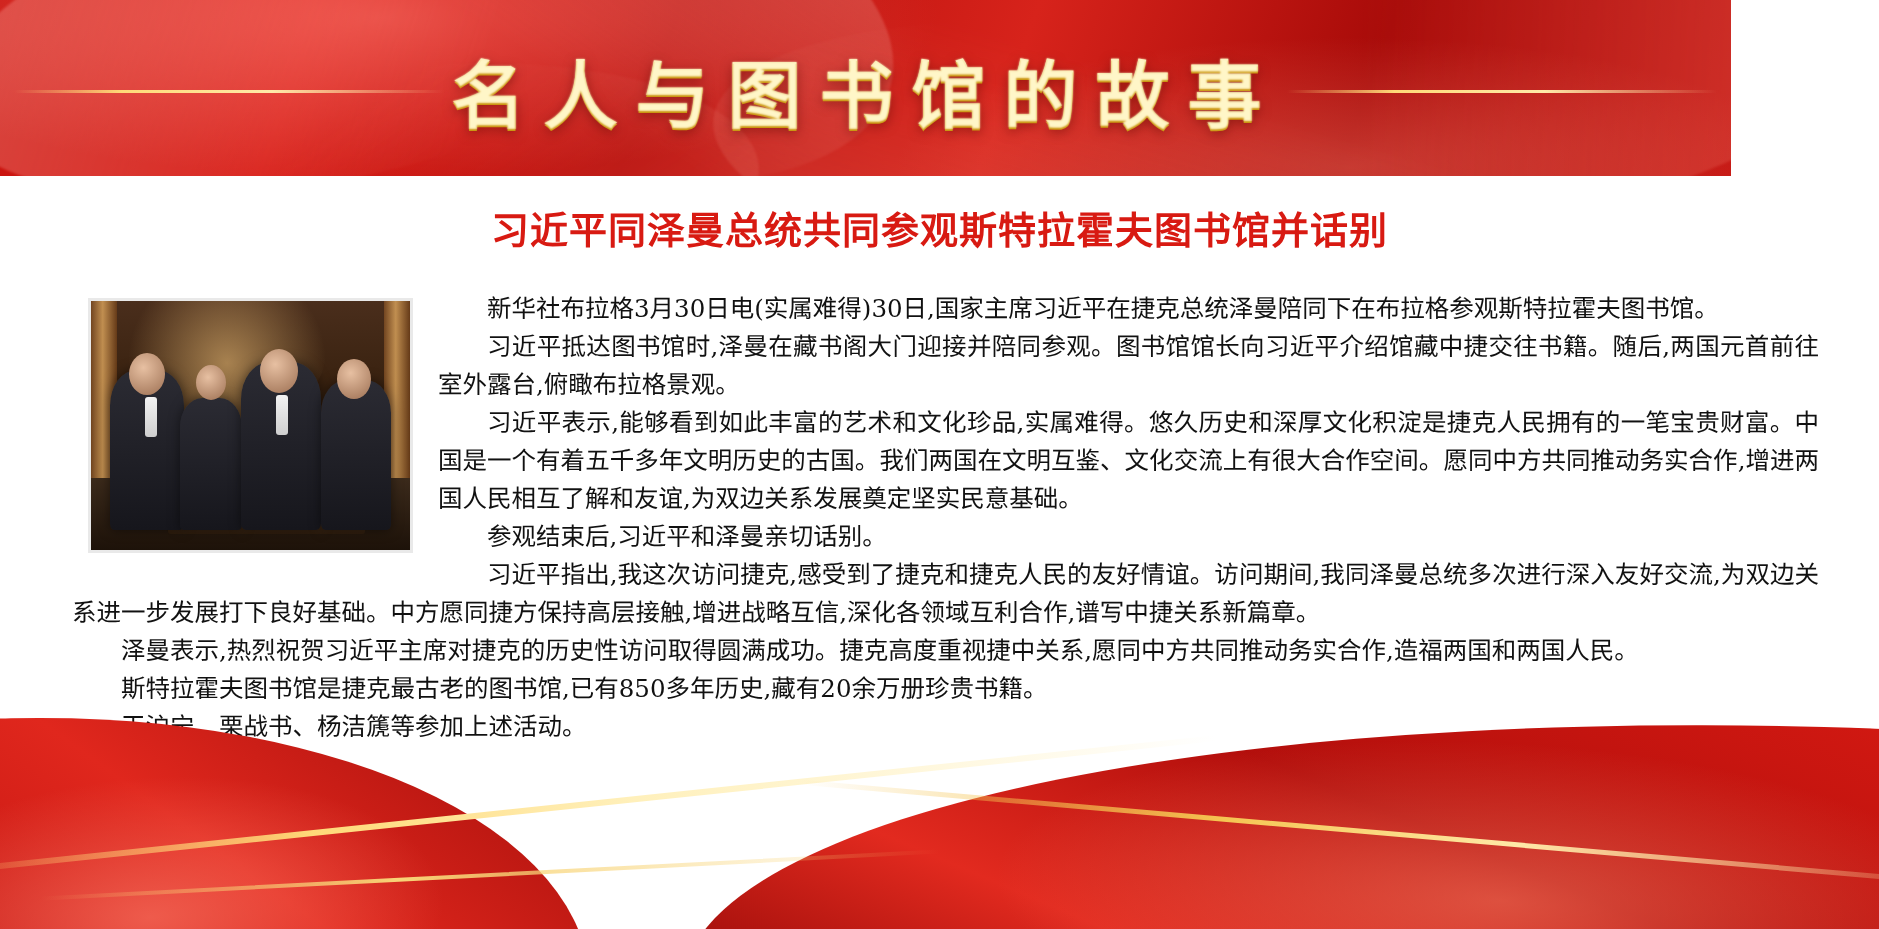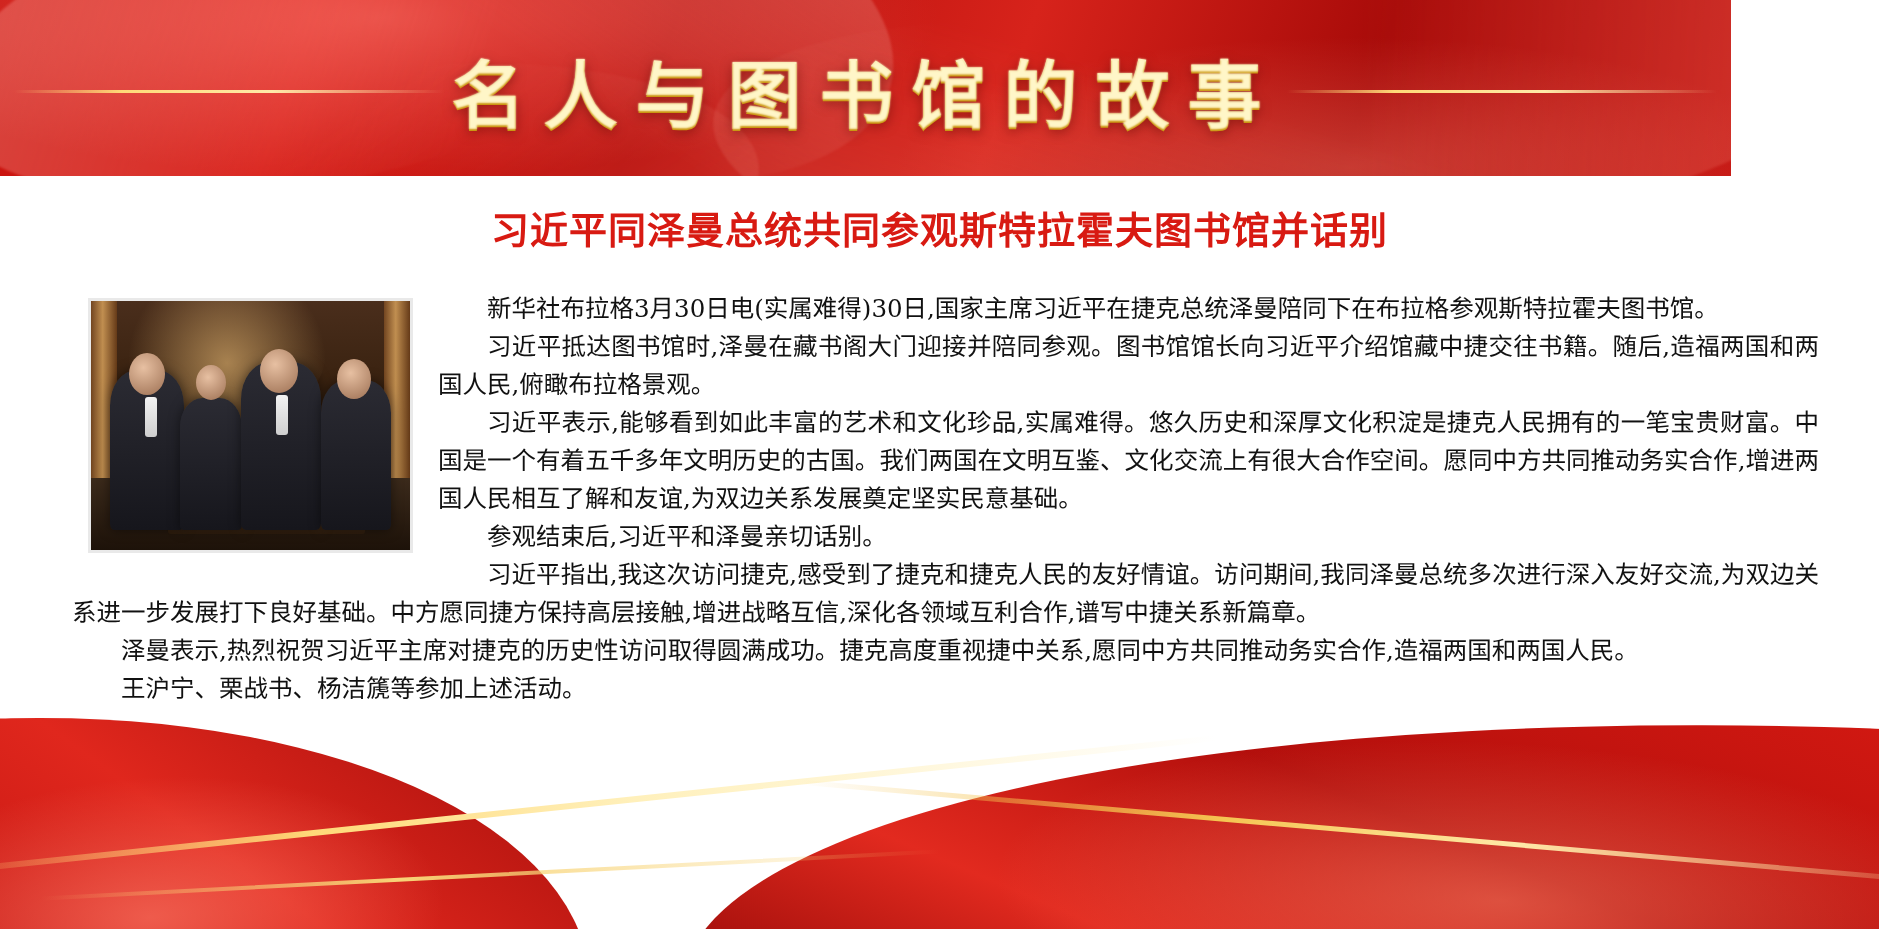--- a/index.html
+++ b/index.html
@@ -308,25 +308,26 @@
         <div class="ph-shirt" style="left:58%; top:94px;"></div>
 
         <div class="ph-figure" style="left:72%; width:70px; height:150px;"></div>
         <div class="ph-head" style="left:77%; top:58px; width:34px; height:40px;"></div>
       </div>
     </div>
 
     <div class="article-body">
       <div class="float-photo-spacer"></div>
       <p>新华社布拉格3月30日电(实属难得)30日,国家主席习近平在捷克总统泽曼陪同下在布拉格参观斯特拉霍夫图书馆。</p>
-      <p>习近平抵达图书馆时,泽曼在藏书阁大门迎接并陪同参观。图书馆馆长向习近平介绍馆藏中捷交往书籍。随后,造福两国和两国人民,俯瞰布拉格景观。</p>
+      <p>习近平抵达图书馆时,泽曼在藏书阁大门迎接并陪同参观。图书馆馆长向习近平介绍馆藏中捷交往书籍。随后,两国元首前往室外露台,俯瞰布拉格景观。</p>
       <p>习近平表示,能够看到如此丰富的艺术和文化珍品,实属难得。悠久历史和深厚文化积淀是捷克人民拥有的一笔宝贵财富。中国是一个有着五千多年文明历史的古国。我们两国在文明互鉴、文化交流上有很大合作空间。愿同中方共同推动务实合作,增进两国人民相互了解和友谊,为双边关系发展奠定坚实民意基础。</p>
       <p>参观结束后,习近平和泽曼亲切话别。</p>
       <p>习近平指出,我这次访问捷克,感受到了捷克和捷克人民的友好情谊。访问期间,我同泽曼总统多次进行深入友好交流,为双边关系进一步发展打下良好基础。中方愿同捷方保持高层接触,增进战略互信,深化各领域互利合作,谱写中捷关系新篇章。</p>
       <p>泽曼表示,热烈祝贺习近平主席对捷克的历史性访问取得圆满成功。捷克高度重视捷中关系,愿同中方共同推动务实合作,造福两国和两国人民。</p>
+      <p>斯特拉霍夫图书馆是捷克最古老的图书馆,已有850多年历史,藏有20余万册珍贵书籍。</p>
       <p>王沪宁、栗战书、杨洁篪等参加上述活动。</p>
     </div>
 
     <div class="footer-note">常图视野NO：11</div>
   </div>
 
   <div class="bottom-decor">
     <div class="bd-left"></div>
     <div class="bd-right"></div>
     <div class="bd-gold1"></div>

